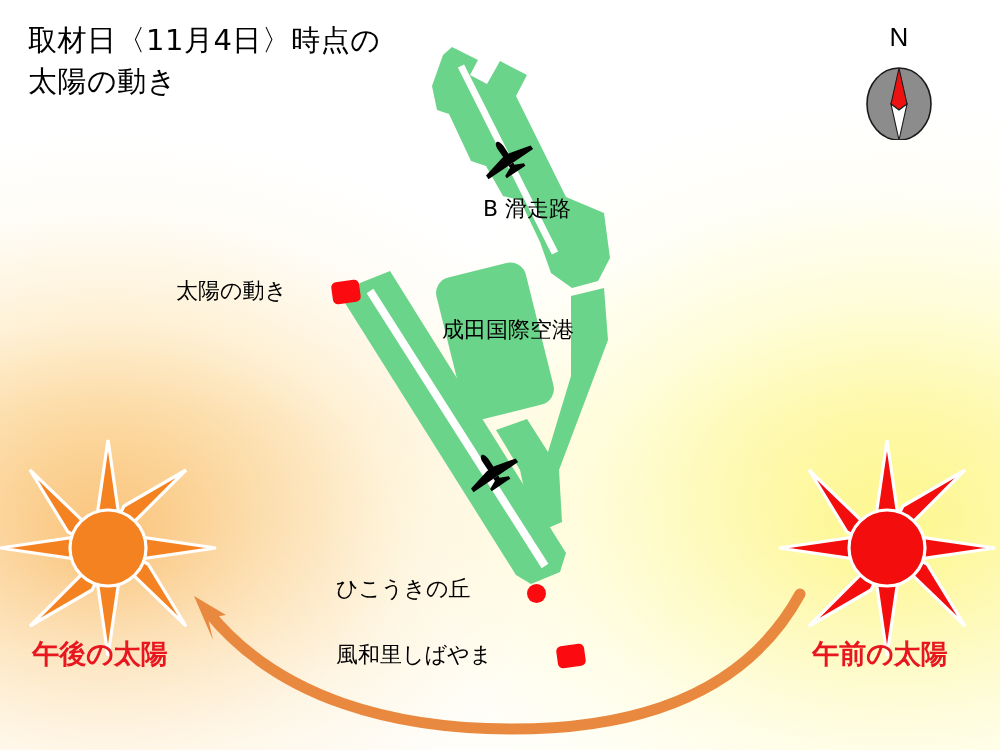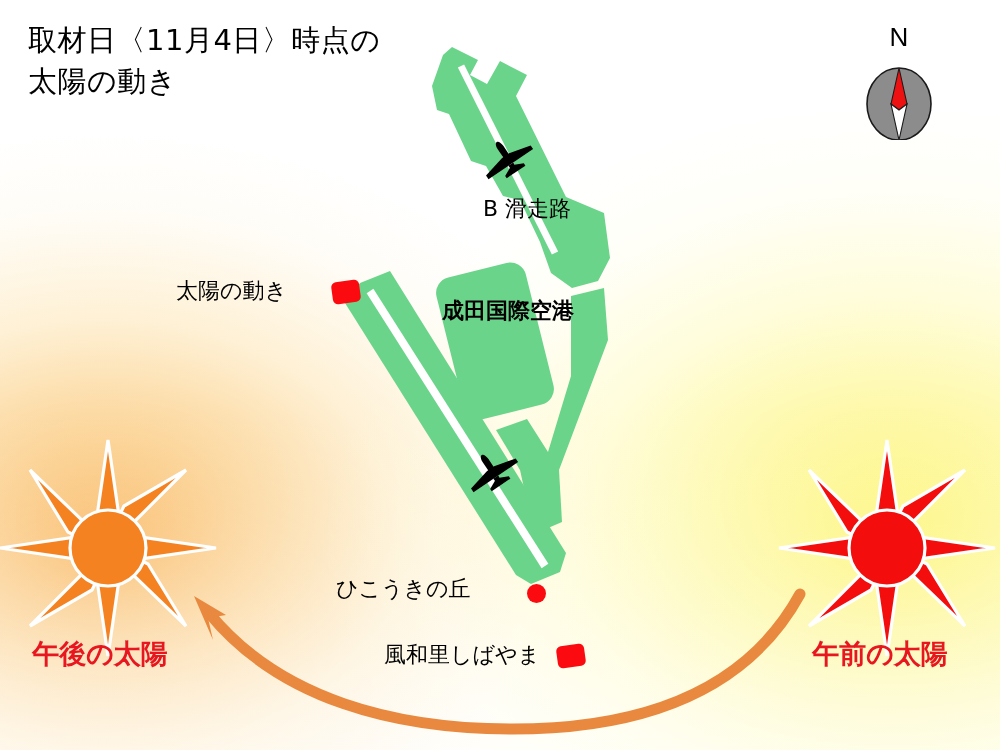--- a/index.html
+++ b/index.html
@@ -90,25 +90,25 @@
 
   
   .map-label {
     position: absolute;
     color: #000000;
     font-size: 22px;
     white-space: nowrap;
     font-family: "DejaVu Sans", "Liberation Sans", sans-serif;
   }
   #label-runway-b { left: 483px; top: 194px; }
-  #label-airport  { left: 442px; top: 296px; font-weight: bold; }
+  #label-airport  { left: 442px; top: 315px; }
   #label-runway-a { left: 390px; top: 405px; }
   #label-sakura   { left: 176px; top: 276px; }
   #label-hikouki  { left: 336px; top: 574px; }
-  #label-fuwari   { left: 336px; top: 640px; margin-left: 48px; }
+  #label-fuwari   { left: 336px; top: 640px; }
 
   
   .marker-rect {
     position: absolute;
     width: 28px;
     height: 22px;
     background: #fb0a10;
     border-radius: 5px;
     transform: rotate(-8deg);
   }

